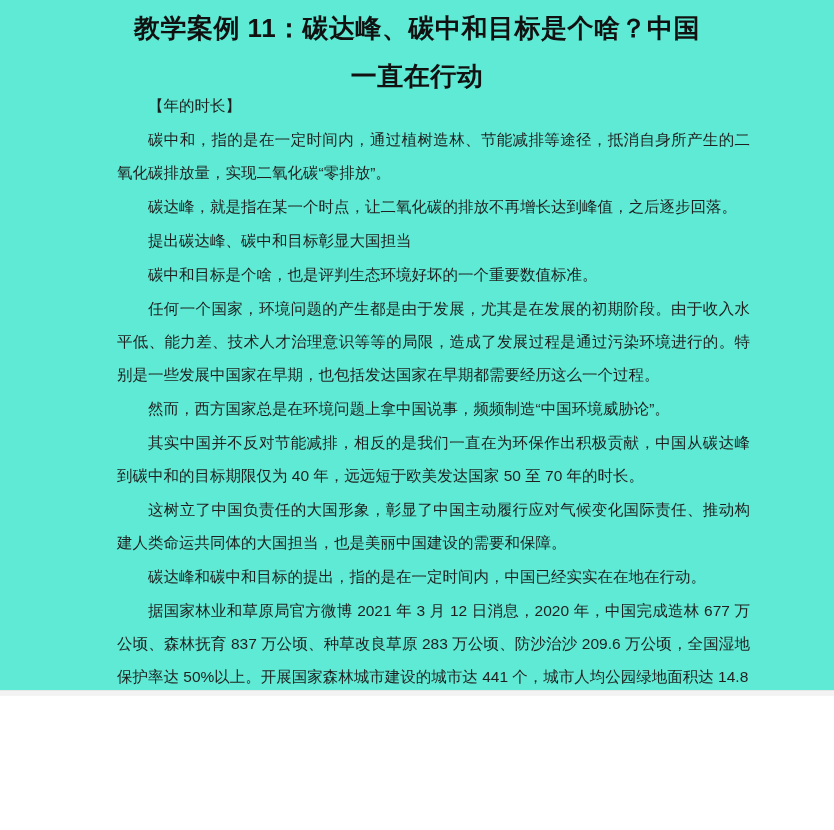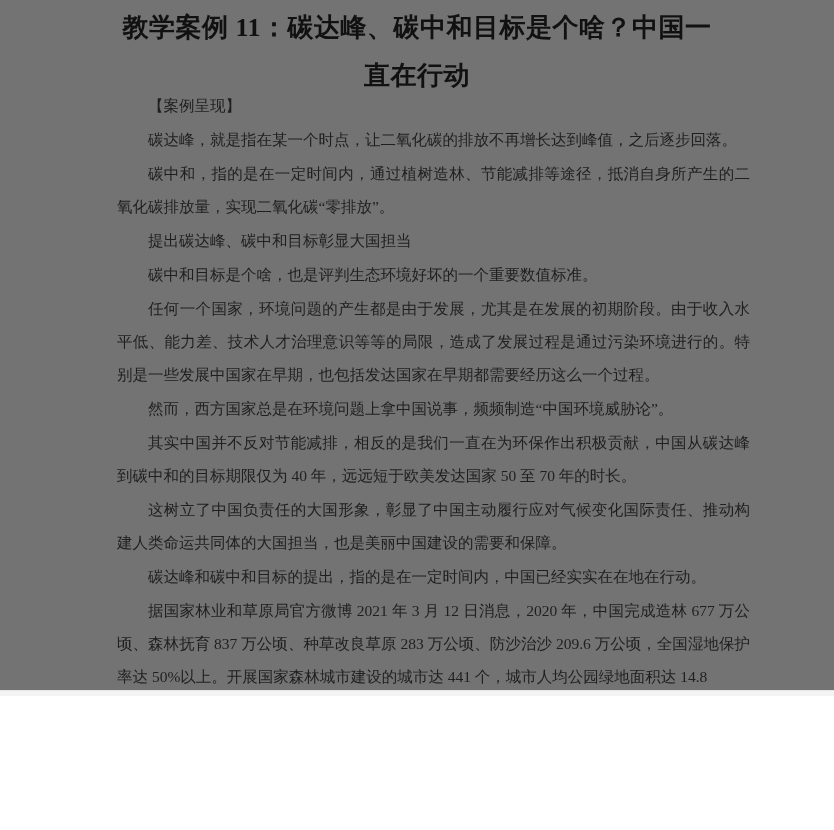--- a/index.html
+++ b/index.html
@@ -4,23 +4,23 @@
 <style>
   html, body {
     margin: 0;
     padding: 0;
     background: #ffffff;
   }
   .page {
     position: relative;
     width: 834px;
     height: 696px;
-    background: #737373;
+    background: #5eead4;
     overflow: hidden;
-    font-family: Liberation Serif, serif;
+    font-family: Liberation Sans, sans-serif;
     color: #1f1f1f;
   }
   .doc-title {
     position: absolute;
     top: 4px;
     left: 122px;
     width: 590px;
     margin: 0;
     text-align: center;
     font-size: 26px;
@@ -55,26 +55,26 @@
   }
 </style>
 </head>
 <body>
 
 <div class="page">
 
   <h1 class="doc-title">教学案例 11：碳达峰、碳中和目标是个啥？中国一直在行动</h1>
 
   <div class="content">
-    <p>【案例呈现】</p>
+    <p>【年的时长】</p>
 
 
+    <p>碳中和，指的是在一定时间内，通过植树造林、节能减排等途径，抵消自身所产生的二氧化碳排放量，实现二氧化碳“零排放”。</p>
+
     <p>碳达峰，就是指在某一个时点，让二氧化碳的排放不再增长达到峰值，之后逐步回落。</p>
-
-    <p>碳中和，指的是在一定时间内，通过植树造林、节能减排等途径，抵消自身所产生的二氧化碳排放量，实现二氧化碳“零排放”。</p>
 
     <p>提出碳达峰、碳中和目标彰显大国担当</p>
 
     <p>碳中和目标是个啥，也是评判生态环境好坏的一个重要数值标准。</p>
 
     <p>任何一个国家，环境问题的产生都是由于发展，尤其是在发展的初期阶段。由于收入水平低、能力差、技术人才治理意识等等的局限，造成了发展过程是通过污染环境进行的。特别是一些发展中国家在早期，也包括发达国家在早期都需要经历这么一个过程。</p>
 
     <p>然而，西方国家总是在环境问题上拿中国说事，频频制造“中国环境威胁论”。</p>
 
     <p>其实中国并不反对节能减排，相反的是我们一直在为环保作出积极贡献，中国从碳达峰到碳中和的目标期限仅为 40 年，远远短于欧美发达国家 50 至 70 年的时长。</p>

